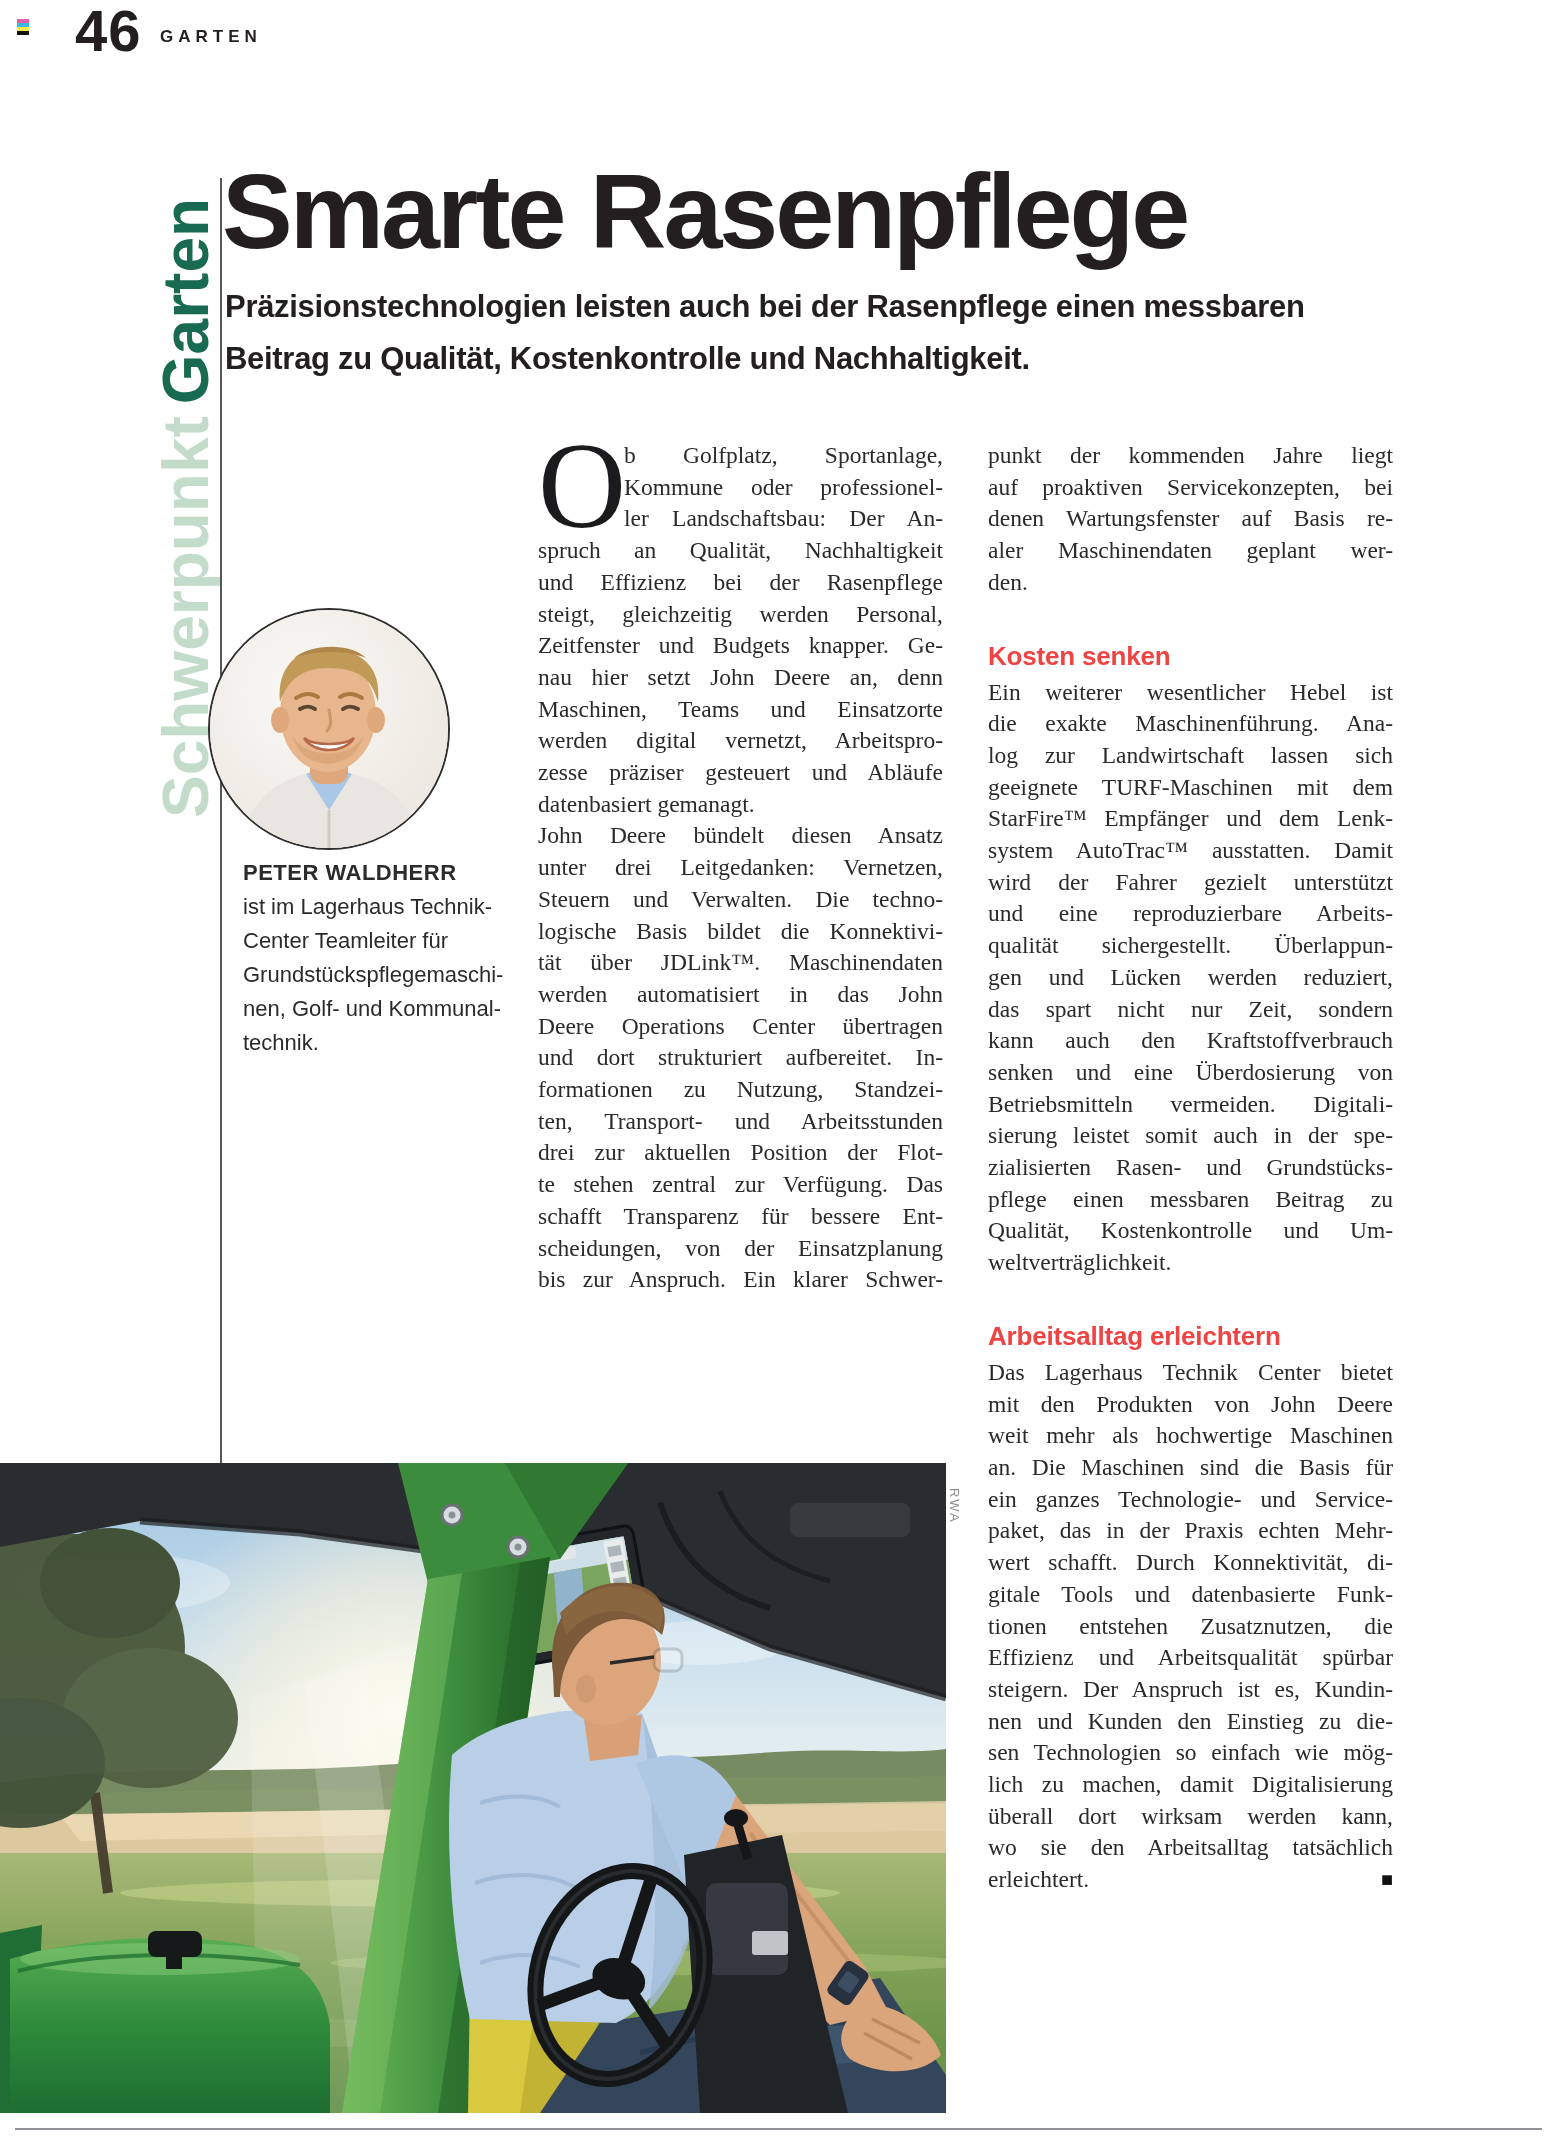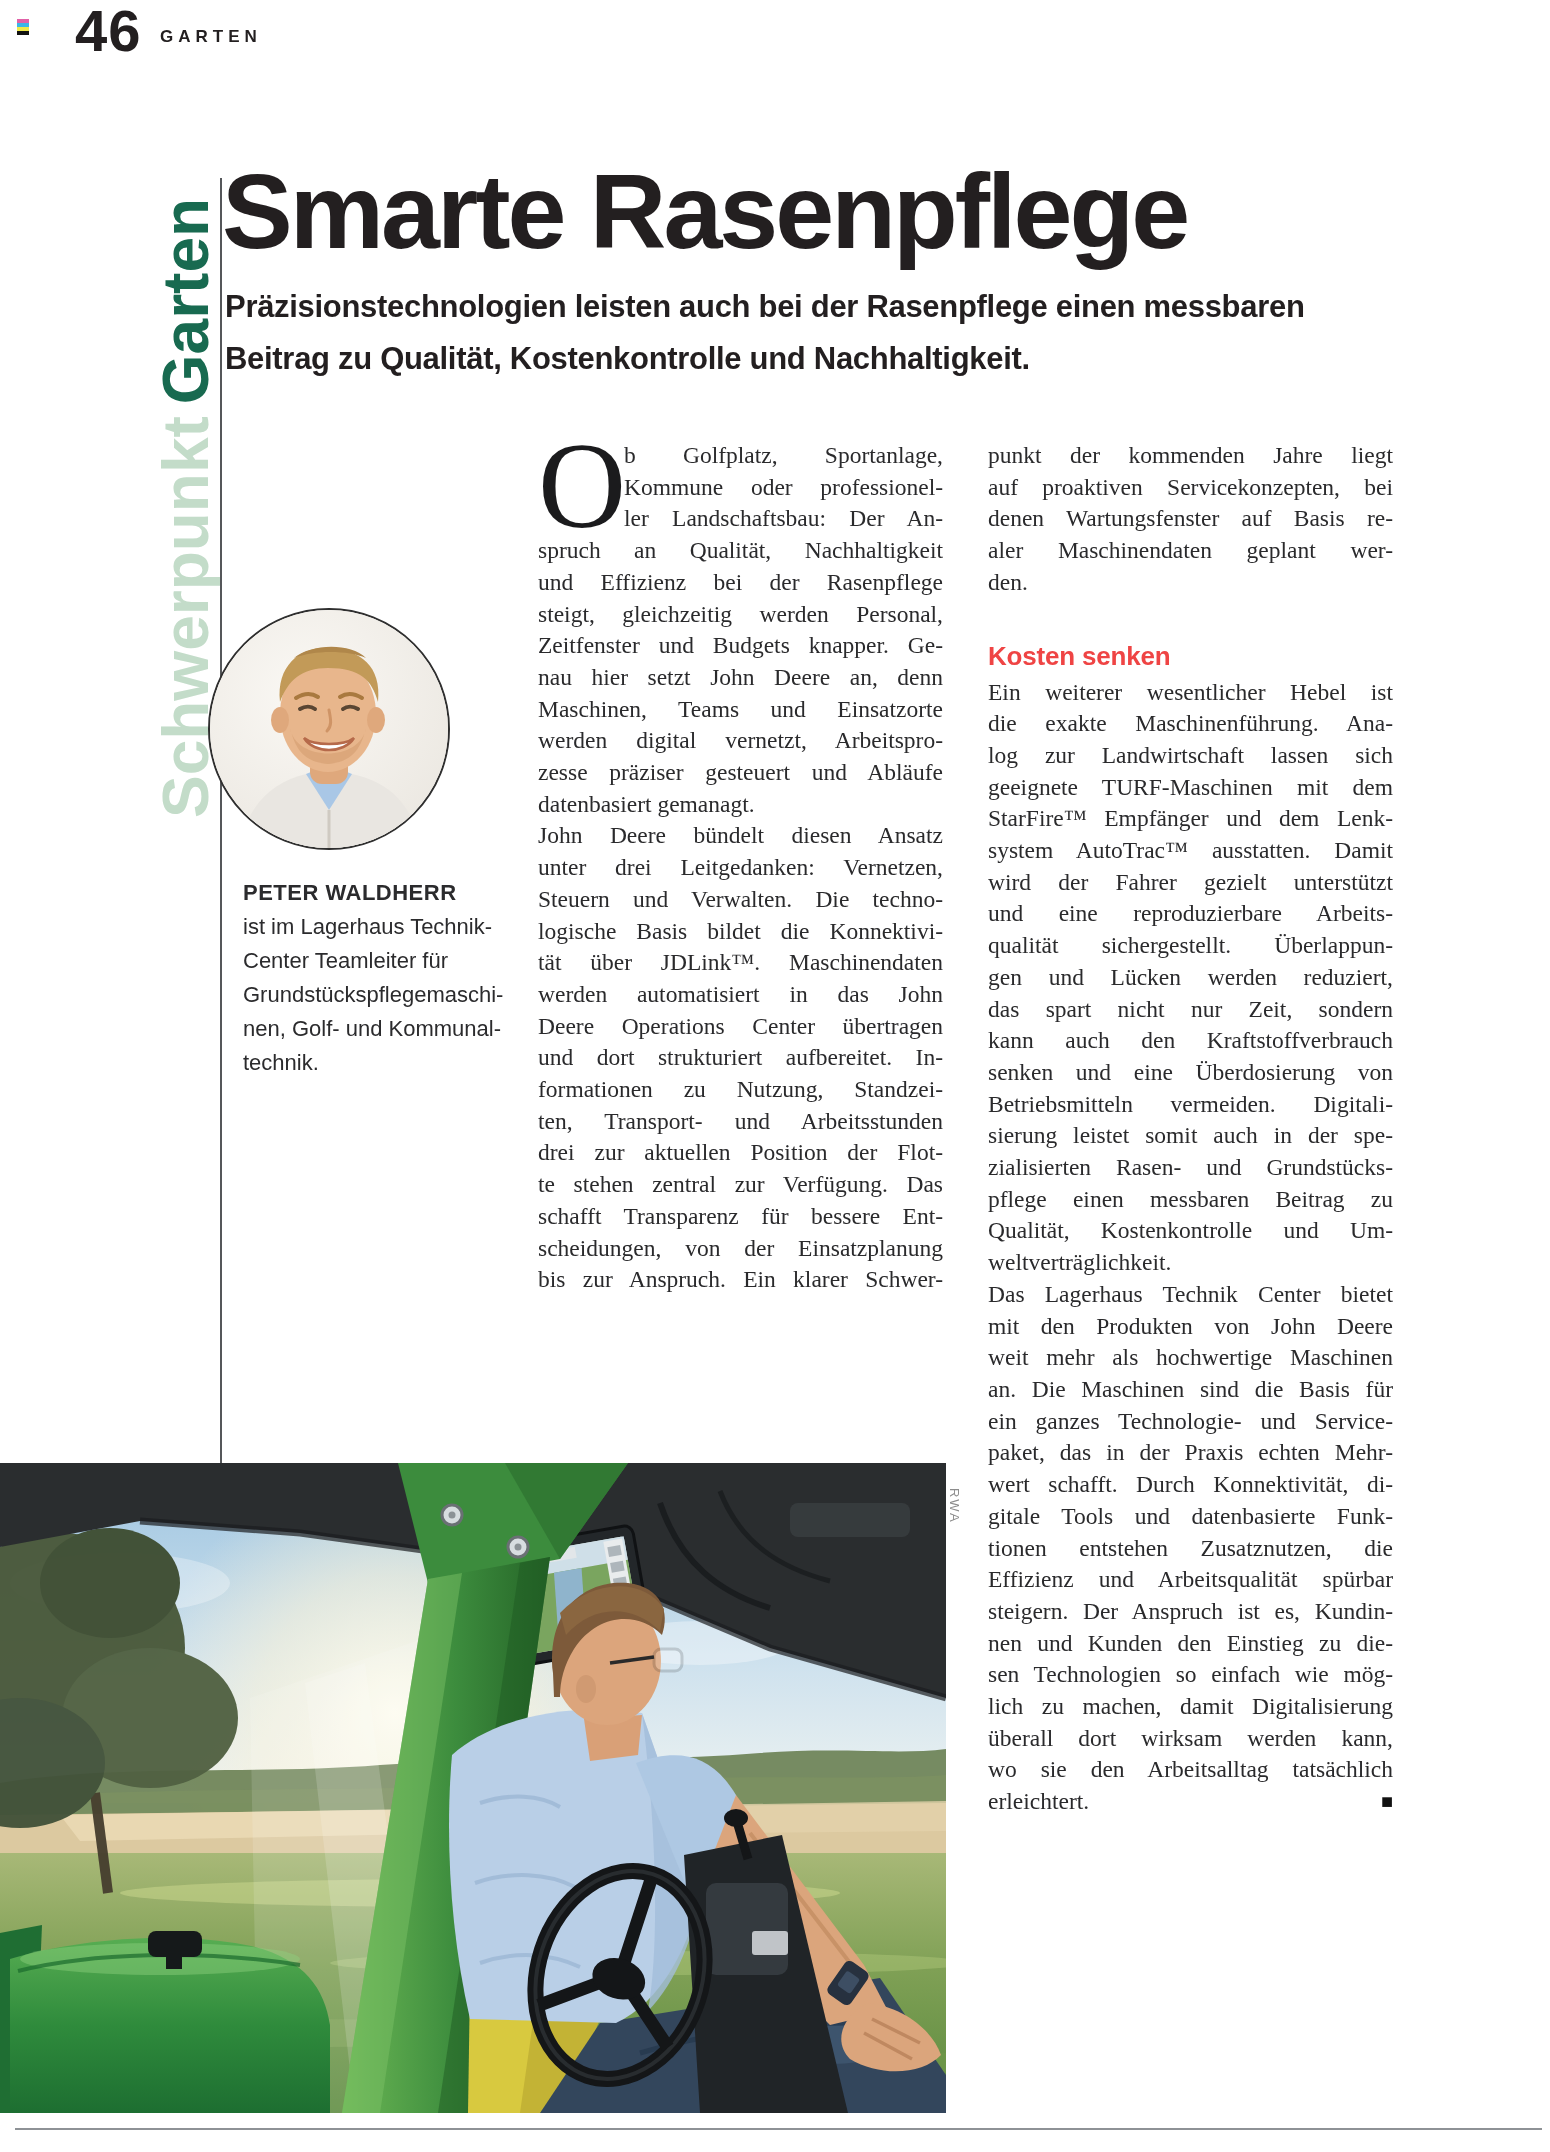--- a/index.html
+++ b/index.html
@@ -28,21 +28,21 @@
   
   .headline{left:222px;top:156px;font-size:106px;font-weight:700;letter-spacing:-3px;
             color:#231f20;line-height:1.05;white-space:nowrap;}
   .standfirst{left:225px;top:281px;width:1140px;}
   .standfirst .line{font-size:31px;font-weight:600;letter-spacing:-0.3px;color:#231f20;
                     line-height:52px;white-space:nowrap;}
 
   
   .portrait{left:208px;top:608px;width:238px;height:238px;border-radius:50%;
             border:2px solid #2f2f2f;overflow:hidden;background:#f4f2ee;z-index:3;}
-  .caption{left:243px;top:856px;width:300px;margin-top:20px;}
+  .caption{left:243px;top:856px;width:300px;}
   .caption .line{font-size:22px;line-height:34px;font-weight:500;color:#2b2b2d;white-space:nowrap;}
   .caption .name{font-weight:600;letter-spacing:0.5px;}
 
   
   .col{width:405px;top:440px;}
   .col1{left:538px;}
   .col2{left:988px;}
   .bodylines .line{font-family:"Liberation Serif",serif;font-size:23.5px;line-height:31.7px;
                    color:#2a2a2c;text-align:justify;text-align-last:justify;}
   .bodylines .line.last{text-align-last:left;}
@@ -188,20 +188,21 @@
       <div class="line">das spart nicht nur Zeit, sondern</div>
       <div class="line">kann auch den Kraftstoffverbrauch</div>
       <div class="line">senken und eine Überdosierung von</div>
       <div class="line">Betriebsmitteln vermeiden. Digitali-</div>
       <div class="line">sierung leistet somit auch in der spe-</div>
       <div class="line">zialisierten Rasen- und Grundstücks-</div>
       <div class="line">pflege einen messbaren Beitrag zu</div>
       <div class="line">Qualität, Kostenkontrolle und Um-</div>
       <div class="line last">weltverträglichkeit.</div>
     </div>
+  <div class="body-heading">Arbeitsalltag erleichtern</div>
   <div class="bodylines">
       <div class="line">Das Lagerhaus Technik Center bietet</div>
       <div class="line">mit den Produkten von John Deere</div>
       <div class="line">weit mehr als hochwertige Maschinen</div>
       <div class="line">an. Die Maschinen sind die Basis für</div>
       <div class="line">ein ganzes Technologie- und Service-</div>
       <div class="line">paket, das in der Praxis echten Mehr-</div>
       <div class="line">wert schafft. Durch Konnektivität, di-</div>
       <div class="line">gitale Tools und datenbasierte Funk-</div>
       <div class="line">tionen entstehen Zusatznutzen, die</div>

